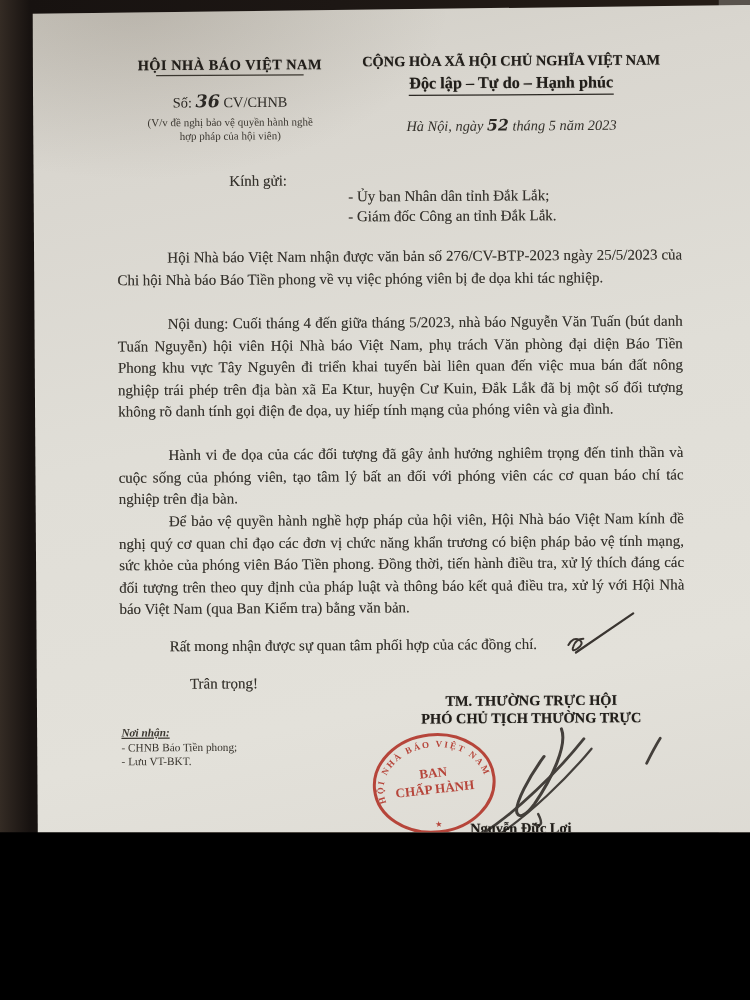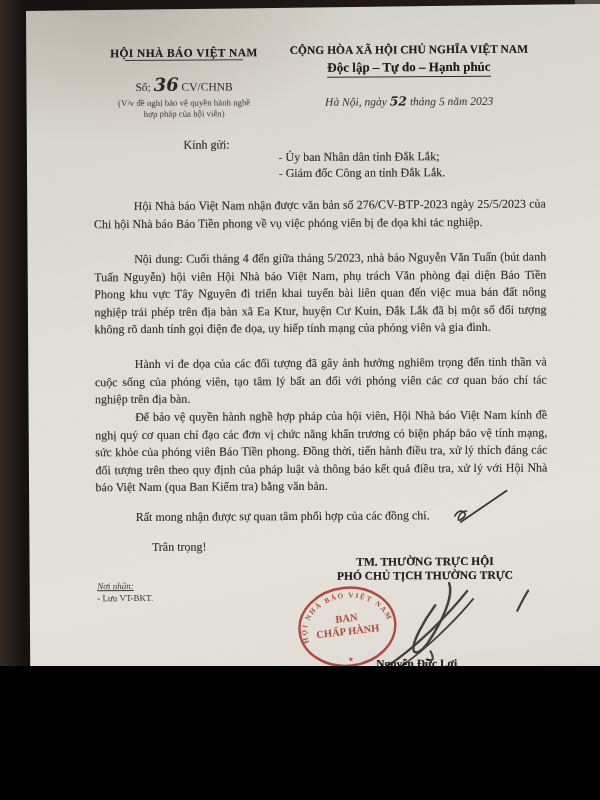--- a/index.html
+++ b/index.html
@@ -44,21 +44,21 @@
 
   <div class="paper"></div>
 
   <div class="content">
 
     <div class="abs" style="left:75px;top:46px;width:222px;text-align:center;">
       <div class="hdr-bold" style="font-size:11.5px;letter-spacing:.4px;">HỘI NHÀ BÁO VIỆT NAM</div>
       <div class="org-underline"></div>
       <div style="font-size:11.5px;margin-top:13px;color:#2e2b26;">
         <span>Số:</span>
-        <span class="hand" style="font-size:18px;">36</span>
+        <span class="hand" style="font-size:14px;">36</span>
         <span>CV/CHNB</span>
       </div>
       <div style="font-size:8.8px;line-height:11px;margin-top:3px;color:#3d3932;">
         <div>(V/v đề nghị bảo vệ quyền hành nghề</div>
         <div>hợp pháp của hội viên)</div>
       </div>
     </div>
 
     <div class="abs" style="left:275px;top:44px;width:272px;text-align:center;">
       <div class="hdr-bold" style="font-size:11.5px;">CỘNG HÒA XÃ HỘI CHỦ NGHĨA VIỆT NAM</div>
@@ -115,18 +115,19 @@
         <path d="M15,95 C42,78 75,46 96,20" stroke-width="2.2"></path>
         <path d="M28,96 C52,80 82,52 102,28" stroke-width="1.8"></path>
         <path d="M55,88 q10,4 4,-8" stroke-width="2"></path>
         <path d="M146,40 Q152,28 157,20" stroke-width="2.2"></path>
       </g>
     </svg>
 
     <div class="abs hdr-bold" style="left:345px;top:658px;width:140px;text-align:center;font-size:11.5px;">Nguyễn Đức Lợi</div>
 
     <div class="abs" style="left:96px;top:580px;width:160px;">
-      <div class="small-note" style="font-weight:normal;font-style:italic;text-decoration:underline;">Nơi nhận:</div>
+      <div class="small-note" style="font-weight:bold;font-style:italic;text-decoration:underline;">Nơi nhận:</div>
+      <div class="small-note">- CHNB Báo Tiền phong;</div>
       <div class="small-note">- Lưu VT-BKT.</div>
     </div>
 
   </div>
 </div>
 
 </body></html>

